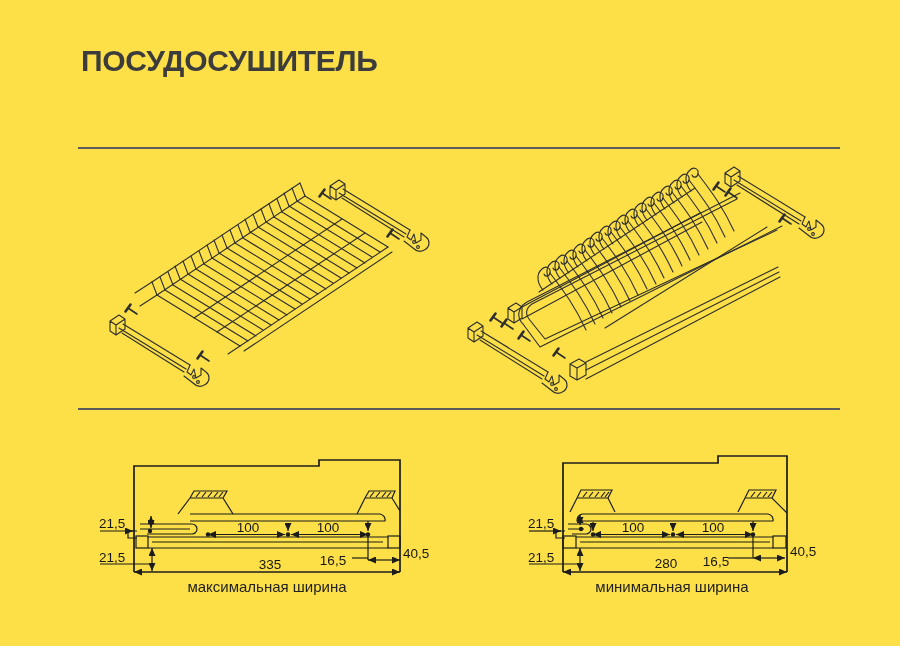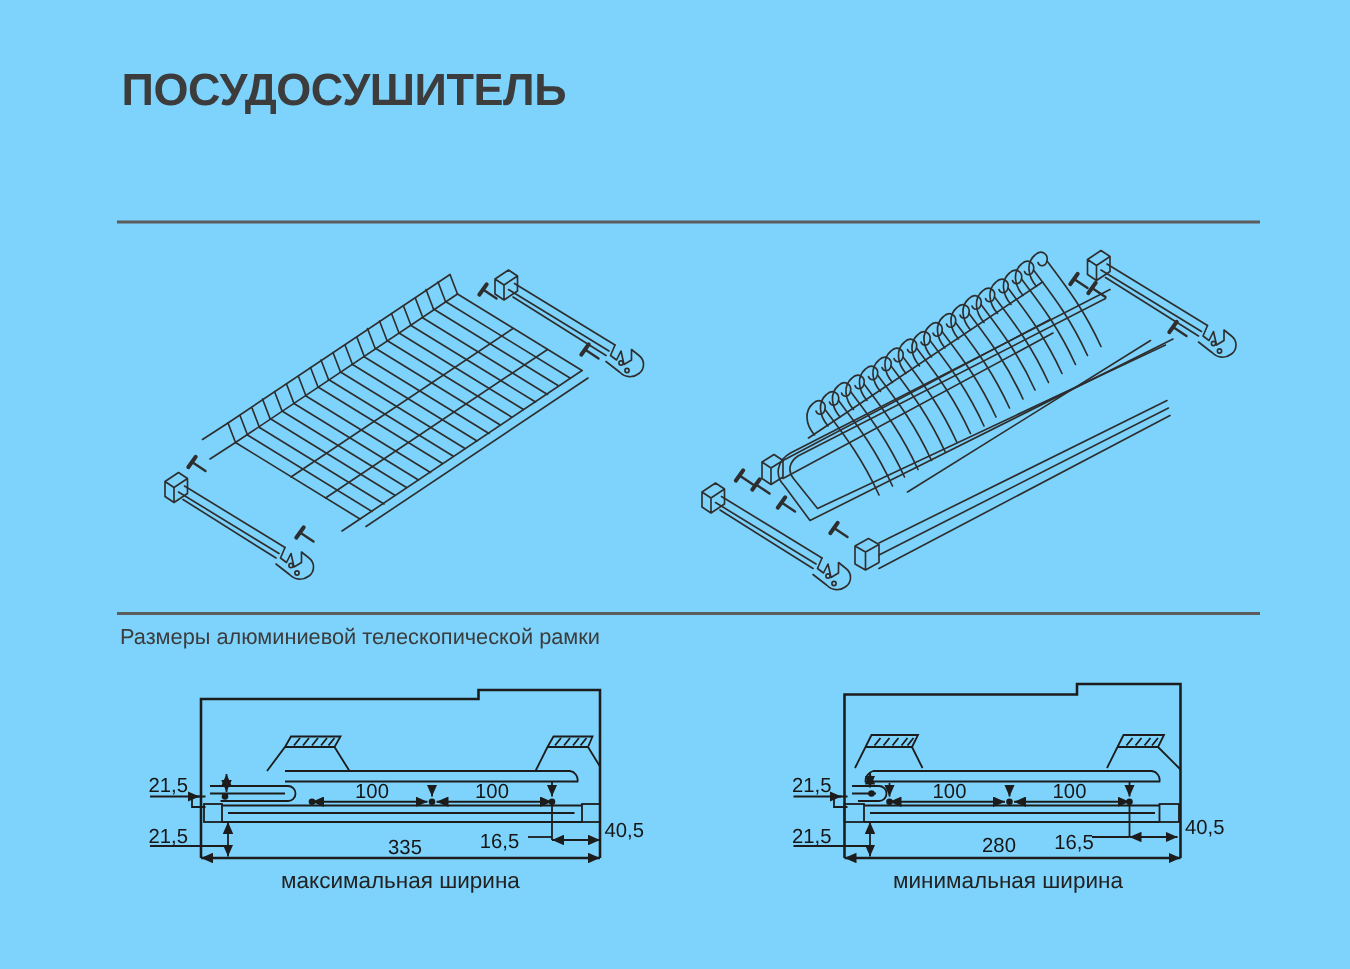--- a/index.html
+++ b/index.html
@@ -1,16 +1,16 @@
 <!DOCTYPE html>
 <html><head>
 <meta charset="utf-8">
 <style>
   html,body{margin:0;padding:0;background:#e9e9e9;}
-  #page{position:relative;width:900px;height:646px;background:#7dd3fc;overflow:hidden;
+  #page{position:relative;width:900px;height:646px;background:#fde047;overflow:hidden;
         font-family:"Liberation Sans","DejaVu Sans",sans-serif;}
   .abs{position:absolute;}
   #title{left:81px;top:44px;font-size:30px;font-weight:bold;color:#3c3c3c;letter-spacing:-0.3px;}
   #subtitle{left:83px;top:81px;font-size:20px;font-weight:bold;color:#3c3c3c;letter-spacing:-0.2px;}
   .rule{left:78px;width:762px;height:2px;background:#5c5c5c;}
   #rule1{top:147px;} #rule2{top:408px;}
   #section-label{left:80px;top:417px;font-size:14.5px;color:#3c3c3c;}
   svg{overflow:visible;}
   svg .ln{stroke:#2e2e2e;fill:none;stroke-width:1.1;stroke-linecap:round;stroke-linejoin:round;}
   svg .dim{stroke:#1c1c1c;fill:none;stroke-width:1.2;}
@@ -111,21 +111,20 @@
     <use href="#sc2" x="261" y="36"></use>
     <use href="#sc2" x="273" y="42"></use>
     <use href="#sc2" x="327" y="68"></use>
     <use href="#sc2" x="38" y="167"></use>
     <use href="#sc2" x="49" y="173"></use>
     <use href="#sc2" x="66" y="185"></use>
     <use href="#sc2" x="101" y="202"></use>
   </svg>
 
   <div id="rule2" class="abs rule"></div>
-  <div id="section-label" class="abs">Размеры алюминиевой телескопической рамки</div>
 
   <svg class="abs" style="left:90px;top:450px" width="355" height="150" viewBox="0 0 355 150">
     <defs>
       <marker id="aw1" viewBox="0 0 8 7" refX="8" refY="3.5" markerWidth="8" markerHeight="7" markerUnits="userSpaceOnUse" orient="auto-start-reverse">
         <path d="M0,0 L8,3.5 L0,7 Z" fill="#1c1c1c"></path>
       </marker>
     </defs>
     <g>
       <path class="thick" d="M44,122 V16 H229 V10 H310 V122"></path>
       <line class="thick" x1="44" y1="122" x2="310" y2="122" marker-start="url(#aw1)" marker-end="url(#aw1)"></line>

